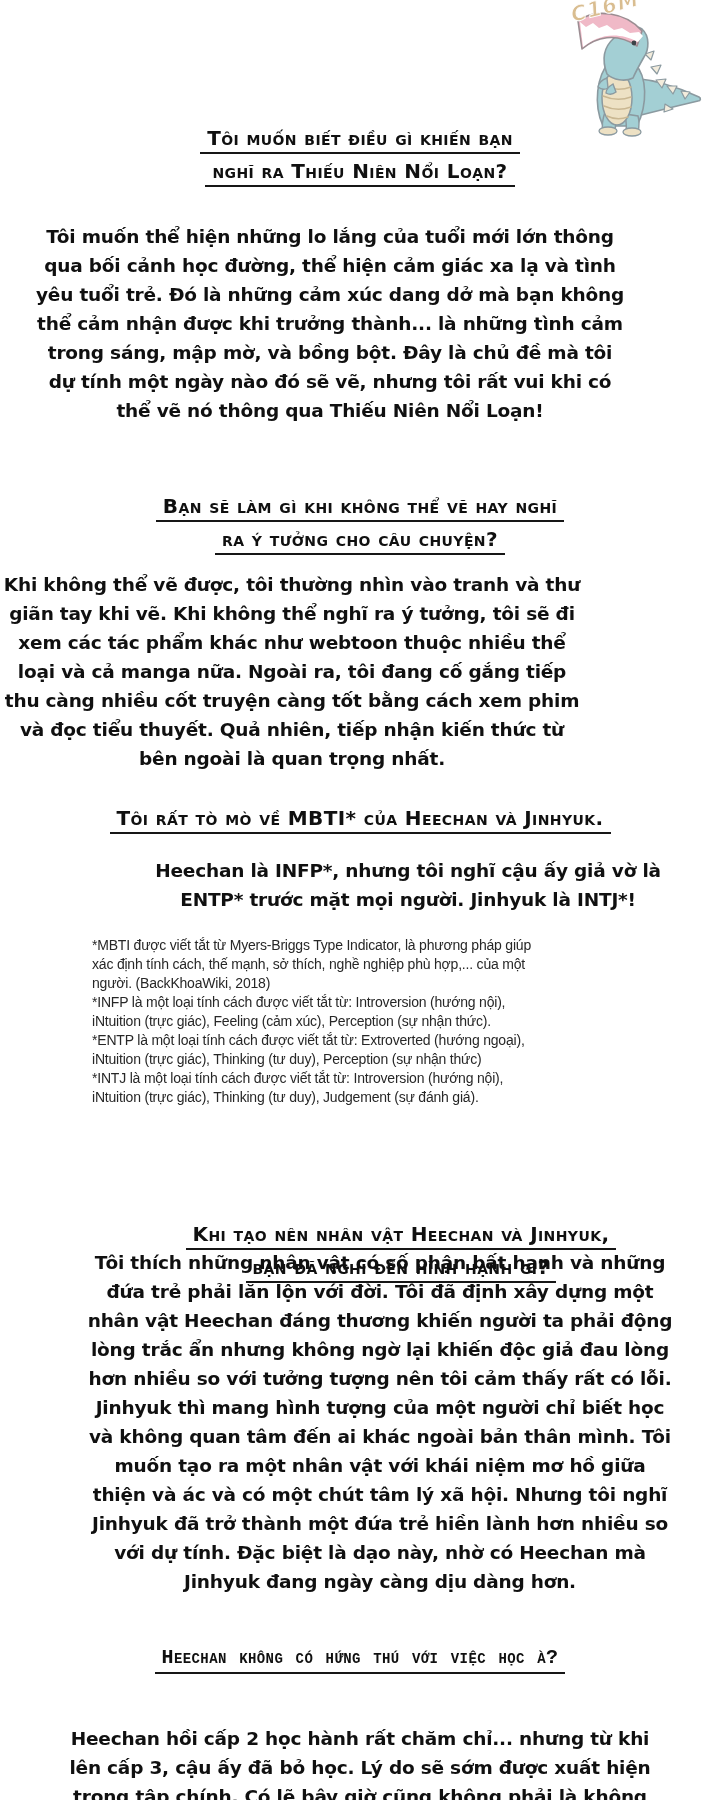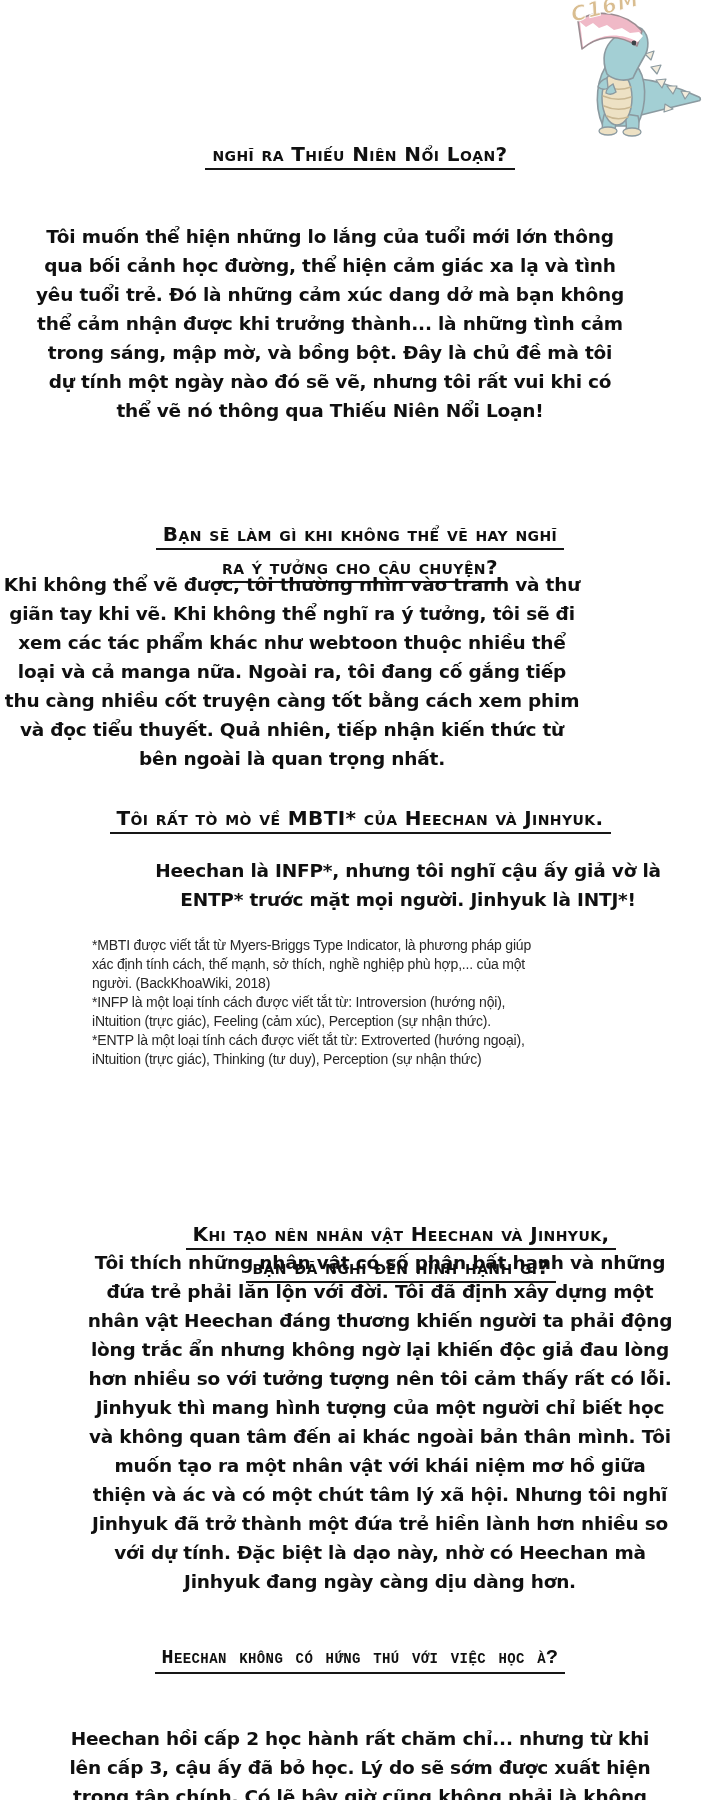--- a/index.html
+++ b/index.html
@@ -36,21 +36,21 @@
     font-weight:700;
     font-size:18.5px;
     line-height:29px;
     letter-spacing:-.2px;
     text-align:center;
   }
   
   #sec0 .q-heading{margin-top:0;} 
   #sec0{top:128px;}
   #a0{position:absolute;top:222px;left:0;width:660px;}
-  #sec1{top:524px;}
+  #sec1{top:496px;}
   #a1{position:absolute;top:570px;left:0;width:584px;}
   #sec2{top:808px;}
   #a2{position:absolute;top:856px;left:0;width:720px;padding-left:48px;}
   #sec3{top:1224px;margin-left:41px;}
   #a3{position:absolute;top:1248px;left:0;width:720px;padding-left:20px;}
   #sec4{top:1648px;font-family:Liberation Mono, monospace;}
   #a4{position:absolute;top:1724px;left:0;width:720px;}
   
   .footnotes{
     position:absolute;top:936px;left:92px;width:458px;
@@ -110,21 +110,21 @@
     <g fill="#a3cfd4" stroke="#8b9aa0" stroke-width="1.4" stroke-linecap="round">
       <path d="M112,78 q-8,3 -9,9 q5,4 10,1 z"></path>
       <path d="M118,84 q-7,4 -7,9 q5,3 10,-1 z"></path>
     </g>
 
     <text x="78" y="22" transform="rotate(-14 78 22)" font-family="DejaVu Sans, sans-serif" font-size="21" font-weight="700" font-style="italic" fill="#d9bd90" stroke="#ffffff" stroke-width="0.9" letter-spacing="1">C16M</text>
   </svg>
 
   <div class="qa-section" id="sec0">
     <div class="q-heading">
-      <br>
+      <span class="q-line">Tôi muốn biết điều gì khiến bạn</span><br>
       <span class="q-line">nghĩ ra Thiếu Niên Nổi Loạn?</span>
     </div>
   </div>
   <div id="a0">
     <p class="answer">Tôi muốn thể hiện những lo lắng của tuổi mới lớn thông qua bối cảnh học đường, thể hiện cảm giác xa lạ và tình yêu tuổi trẻ. Đó là những cảm xúc dang dở mà bạn không thể cảm nhận được khi trưởng thành... là những tình cảm trong sáng, mập mờ, và bồng bột. Đây là chủ đề mà tôi dự tính một ngày nào đó sẽ vẽ, nhưng tôi rất vui khi có thể vẽ nó thông qua Thiếu Niên Nổi Loạn!</p>
   </div>
 
   <div class="qa-section" id="sec1">
     <div class="q-heading">
       <span class="q-line">Bạn sẽ làm gì khi không thể vẽ hay nghĩ</span><br>
@@ -141,20 +141,21 @@
     </div>
   </div>
   <div id="a2">
     <p class="answer" style="max-width:560px">Heechan là INFP*, nhưng tôi nghĩ cậu ấy giả vờ là ENTP* trước mặt mọi người. Jinhyuk là INTJ*!</p>
   </div>
 
   <div class="footnotes">
     <p class="footnote">*MBTI được viết tắt từ Myers-Briggs Type Indicator, là phương pháp giúp xác định tính cách, thế mạnh, sở thích, nghề nghiệp phù hợp,... của một người. (BackKhoaWiki, 2018)</p>
     <p class="footnote">*INFP là một loại tính cách được viết tắt từ: Introversion (hướng nội), iNtuition (trực giác), Feeling (cảm xúc), Perception (sự nhận thức).</p>
     <p class="footnote">*ENTP là một loại tính cách được viết tắt từ: Extroverted (hướng ngoại), iNtuition (trực giác), Thinking (tư duy), Perception (sự nhận thức)</p>
+    <p class="footnote">*INTJ là một loại tính cách được viết tắt từ: Introversion (hướng nội), iNtuition (trực giác), Thinking (tư duy), Judgement (sự đánh giá).</p>
   </div>
 
   <div class="qa-section" id="sec3">
     <div class="q-heading">
       <span class="q-line">Khi tạo nên nhân vật Heechan và Jinhyuk,</span><br>
       <span class="q-line">bạn đã nghĩ đến hình hạnh gì?</span>
     </div>
   </div>
   <div id="a3">
     <p class="answer">Tôi thích những nhân vật có số phận bất hạnh và những đứa trẻ phải lăn lộn với đời. Tôi đã định xây dựng một nhân vật Heechan đáng thương khiến người ta phải động lòng trắc ẩn nhưng không ngờ lại khiến độc giả đau lòng hơn nhiều so với tưởng tượng nên tôi cảm thấy rất có lỗi. Jinhyuk thì mang hình tượng của một người chỉ biết học và không quan tâm đến ai khác ngoài bản thân mình. Tôi muốn tạo ra một nhân vật với khái niệm mơ hồ giữa thiện và ác và có một chút tâm lý xã hội. Nhưng tôi nghĩ Jinhyuk đã trở thành một đứa trẻ hiền lành hơn nhiều so với dự tính. Đặc biệt là dạo này, nhờ có Heechan mà Jinhyuk đang ngày càng dịu dàng hơn.</p>

